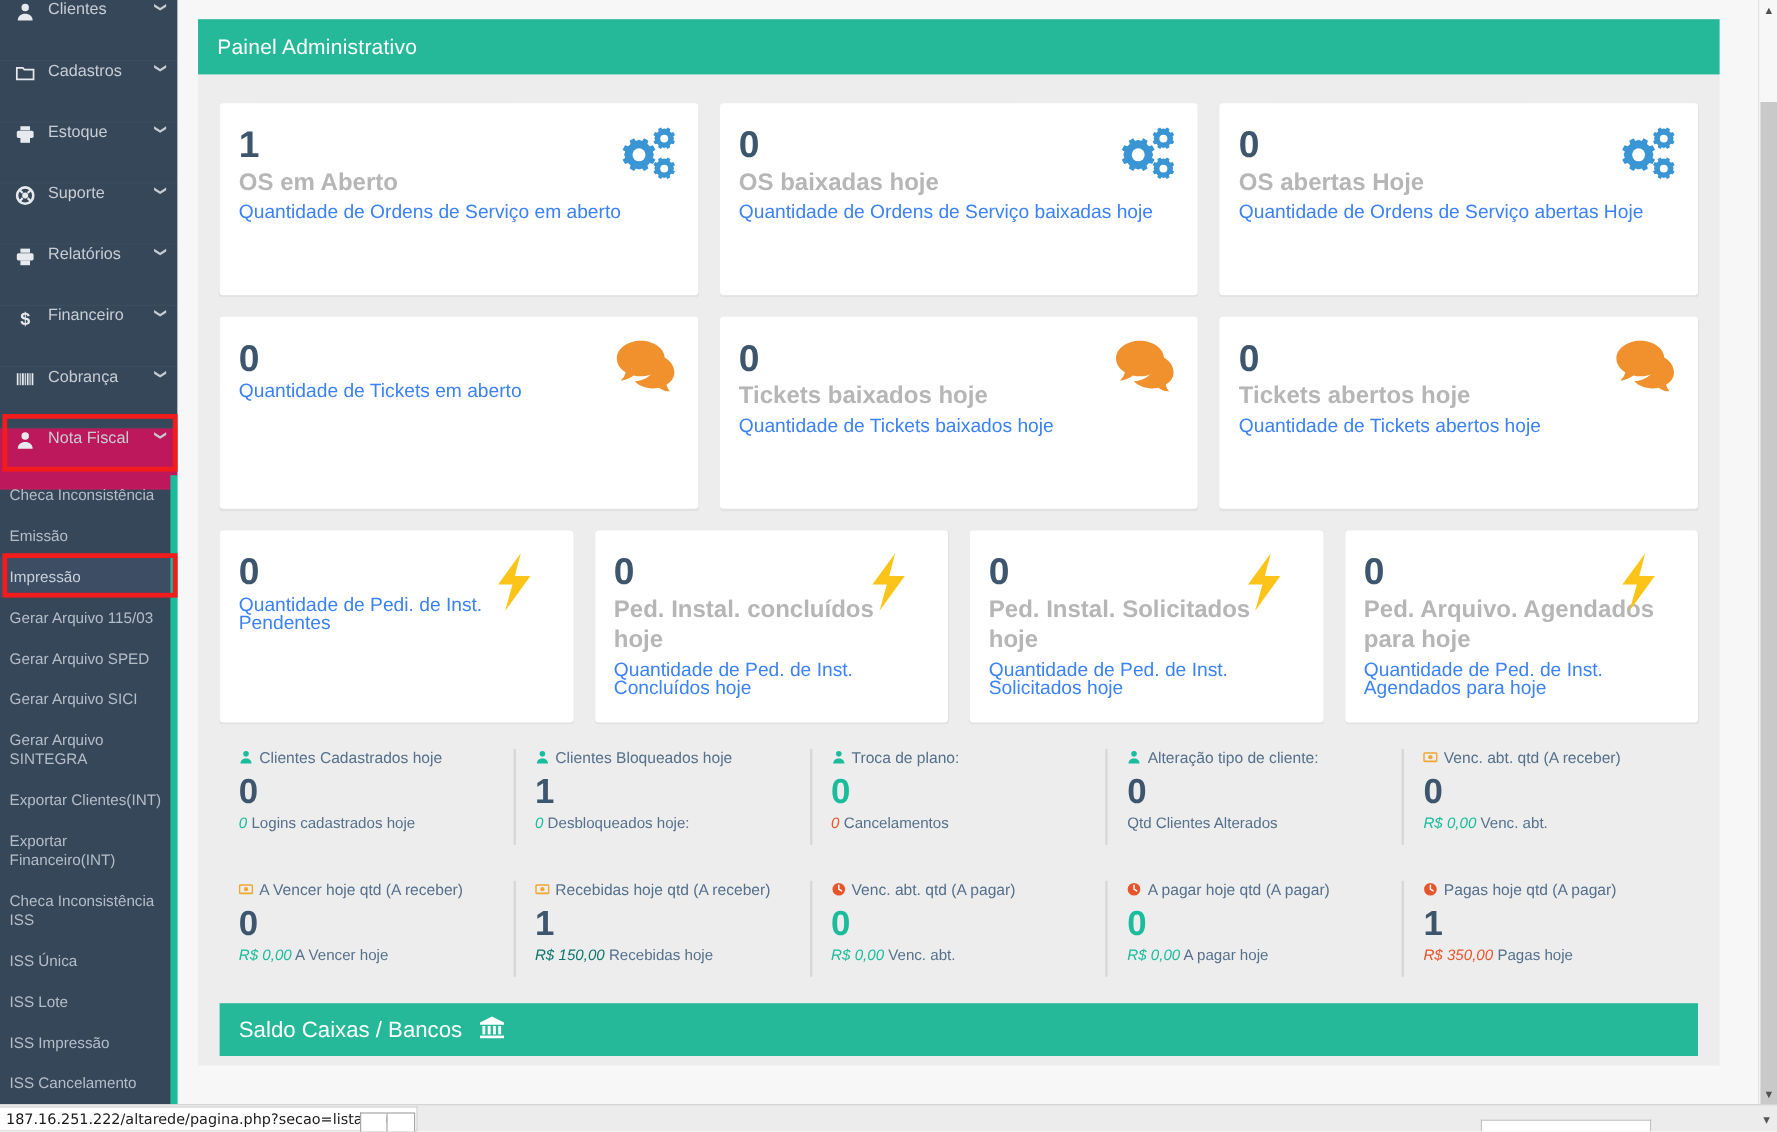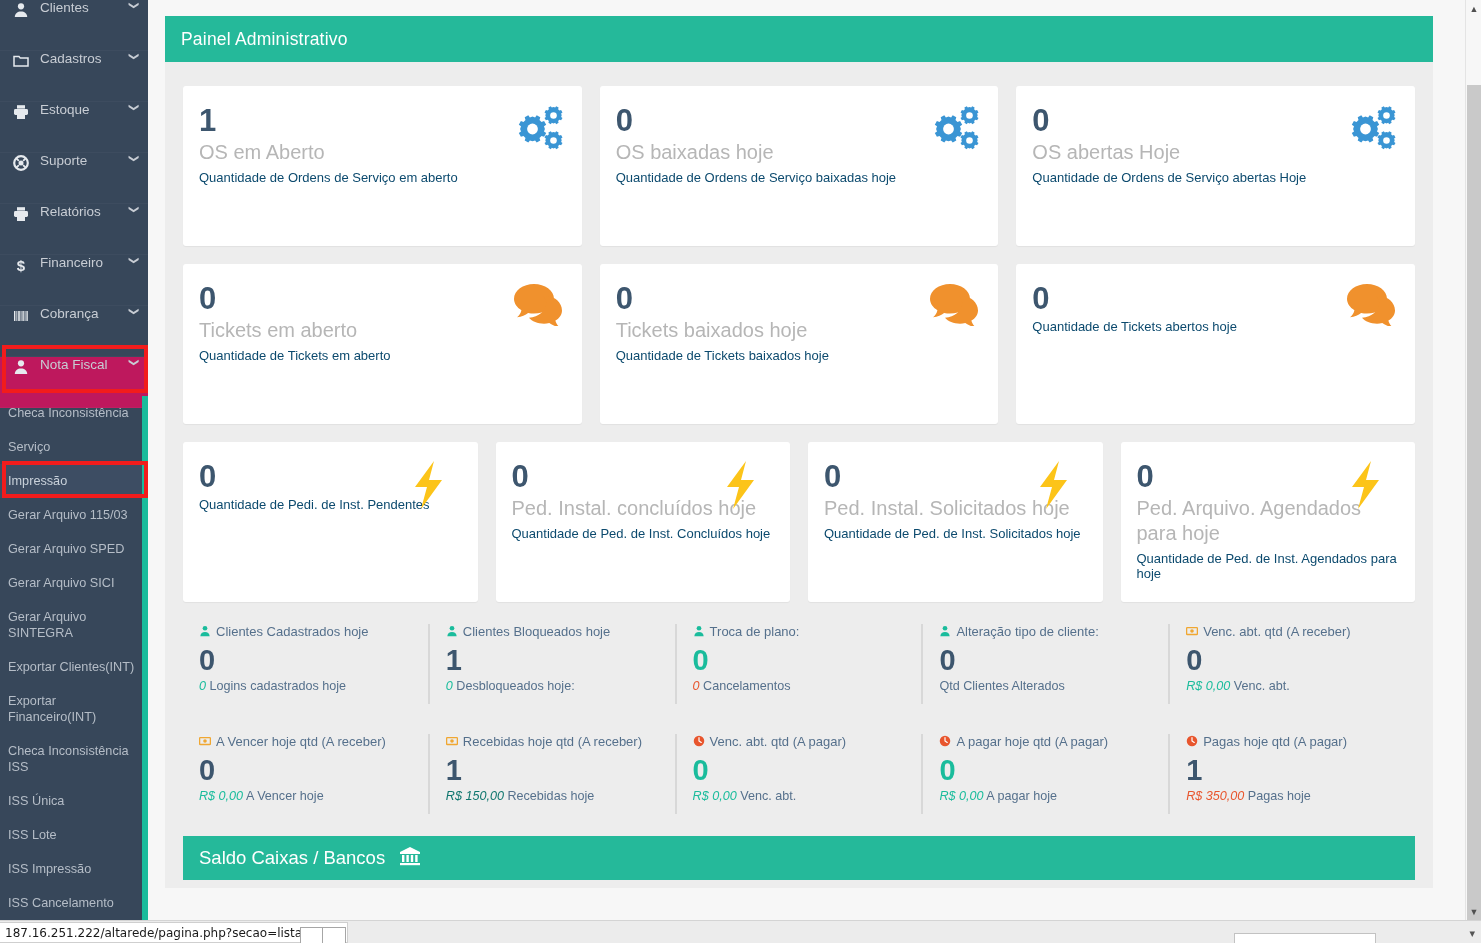--- a/index.html
+++ b/index.html
@@ -142,25 +142,25 @@
     font-size: 31px;
     font-weight: bold;
     color: #3d566e;
     line-height: 30px;
   }
   .stat-card .title {
     font-size: 20px;
     color: #b6b6b6;
     line-height: 25px;
     margin-top: 4px;
-    font-weight: normal;
+    font-weight: bold;
   }
   .stat-card .desc {
-    font-size: 13px;
-    color: #0c4a6e;
+    font-size: 16px;
+    color: #3b82f6;
     margin-top: 5px;
     line-height: 15px;
   }
   .stat-card .card-ico {
     position: absolute;
     right: 18px; top: 18px;
     width: 52px; height: 48px;
   }
 
   
@@ -390,21 +390,21 @@
               <circle cx="8" cy="4.3" r="3.1" fill="#e6eaee"></circle>
               <path d="M1.8 15c0-3.6 2.8-5.6 6.2-5.6s6.2 2 6.2 5.6z" fill="#e6eaee"></path>
             </svg>
           </span>
           <span class="nav-label">Nota Fiscal</span>
           <span class="chev" style="transform: rotate(90deg); display: inline-block;">❯</span>
         </div>
       </div>
     <div id="submenu">
         <div class="sub-item">Checa Inconsistência</div>
-        <div class="sub-item">Serviço</div>
+        <div class="sub-item">Emissão</div>
         <div class="sub-item sel">Impressão</div>
         <div class="sub-item">Gerar Arquivo 115/03</div>
         <div class="sub-item">Gerar Arquivo SPED</div>
         <div class="sub-item">Gerar Arquivo SICI</div>
         <div class="sub-item">Gerar Arquivo SINTEGRA</div>
         <div class="sub-item">Exportar Clientes(INT)</div>
         <div class="sub-item">Exportar Financeiro(INT)</div>
         <div class="sub-item">Checa Inconsistência ISS</div>
         <div class="sub-item">ISS Única</div>
         <div class="sub-item">ISS Lote</div>
@@ -461,38 +461,38 @@
                 <path fill="#3a95d4" d="M41.5 3l1.7.6 1-1.4 2.4 1.4-.5 1.7 1.3 1.3 1.7-.5 1.4 2.4-1.4 1 .6 1.7-.6 1.7 1.4 1-1.4 2.4-1.7-.5-1.3 1.3.5 1.7-2.4 1.4-1-1.4-1.7.6-1.7-.6-1 1.4-2.4-1.4.5-1.7-1.3-1.3-1.7.5-1.4-2.4 1.4-1-.6-1.7.6-1.7-1.4-1 1.4-2.4 1.7.5 1.3-1.3-.5-1.7 2.4-1.4 1 1.4z"></path>
                 <circle cx="41.5" cy="11.5" r="3.3" fill="#ffffff"></circle>
                 <path fill="#3a95d4" d="M41.5 28l1.7.6 1-1.4 2.4 1.4-.5 1.7 1.3 1.3 1.7-.5 1.4 2.4-1.4 1 .6 1.7-.6 1.7 1.4 1-1.4 2.4-1.7-.5-1.3 1.3.5 1.7-2.4 1.4-1-1.4-1.7.6-1.7-.6-1 1.4-2.4-1.4.5-1.7-1.3-1.3-1.7.5-1.4-2.4 1.4-1-.6-1.7.6-1.7-1.4-1 1.4-2.4 1.7.5 1.3-1.3-.5-1.7 2.4-1.4 1 1.4z"></path>
                 <circle cx="41.5" cy="36.5" r="3.3" fill="#ffffff"></circle>
               </svg></span>
           </div>
         </div>
       <div class="card-row r2" id="row2">
           <div class="stat-card">
             <div class="big-num">0</div>
-            <div class="title">Tickets em aberto</div>
             <div class="desc">Quantidade de Tickets em aberto</div>
             <span class="card-ico"><svg width="52" height="44" viewBox="0 0 52 44">
                 <path fill="#f0912d" d="M22 2C11 2 2 8.6 2 16.8c0 4.6 2.9 8.7 7.4 11.4-.5 2.6-2 5-4.3 7 4.6-.5 8.4-2.3 11-4.3 1.9.5 3.9.7 5.9.7 11 0 20-6.6 20-14.8S33 2 22 2z"></path>
                 <path fill="#f0912d" d="M34 14c-.9 0-1.8.1-2.7.2 1.8 2 2.9 4.4 2.9 7.1 0 7.6-7.5 13.7-17.2 14.5 3 3.5 8.6 5.9 15 5.9 1.8 0 3.6-.2 5.3-.6 2.3 1.8 5.7 3.4 10 3.8-2.1-1.8-3.4-4-3.9-6.3 4-2.4 6.6-6.1 6.6-10.2C50 20.7 42.8 14 34 14z"></path>
               </svg></span>
           </div>
           <div class="stat-card">
             <div class="big-num">0</div>
             <div class="title">Tickets baixados hoje</div>
             <div class="desc">Quantidade de Tickets baixados hoje</div>
             <span class="card-ico"><svg width="52" height="44" viewBox="0 0 52 44">
                 <path fill="#f0912d" d="M22 2C11 2 2 8.6 2 16.8c0 4.6 2.9 8.7 7.4 11.4-.5 2.6-2 5-4.3 7 4.6-.5 8.4-2.3 11-4.3 1.9.5 3.9.7 5.9.7 11 0 20-6.6 20-14.8S33 2 22 2z"></path>
                 <path fill="#f0912d" d="M34 14c-.9 0-1.8.1-2.7.2 1.8 2 2.9 4.4 2.9 7.1 0 7.6-7.5 13.7-17.2 14.5 3 3.5 8.6 5.9 15 5.9 1.8 0 3.6-.2 5.3-.6 2.3 1.8 5.7 3.4 10 3.8-2.1-1.8-3.4-4-3.9-6.3 4-2.4 6.6-6.1 6.6-10.2C50 20.7 42.8 14 34 14z"></path>
               </svg></span>
           </div>
           <div class="stat-card">
             <div class="big-num">0</div>
+            <div class="title">Tickets abertos hoje</div>
             <div class="desc">Quantidade de Tickets abertos hoje</div>
             <span class="card-ico"><svg width="52" height="44" viewBox="0 0 52 44">
                 <path fill="#f0912d" d="M22 2C11 2 2 8.6 2 16.8c0 4.6 2.9 8.7 7.4 11.4-.5 2.6-2 5-4.3 7 4.6-.5 8.4-2.3 11-4.3 1.9.5 3.9.7 5.9.7 11 0 20-6.6 20-14.8S33 2 22 2z"></path>
                 <path fill="#f0912d" d="M34 14c-.9 0-1.8.1-2.7.2 1.8 2 2.9 4.4 2.9 7.1 0 7.6-7.5 13.7-17.2 14.5 3 3.5 8.6 5.9 15 5.9 1.8 0 3.6-.2 5.3-.6 2.3 1.8 5.7 3.4 10 3.8-2.1-1.8-3.4-4-3.9-6.3 4-2.4 6.6-6.1 6.6-10.2C50 20.7 42.8 14 34 14z"></path>
               </svg></span>
           </div>
         </div>
       <div class="card-row r3" id="row3">
           <div class="stat-card">
             <div class="big-num">0</div>

